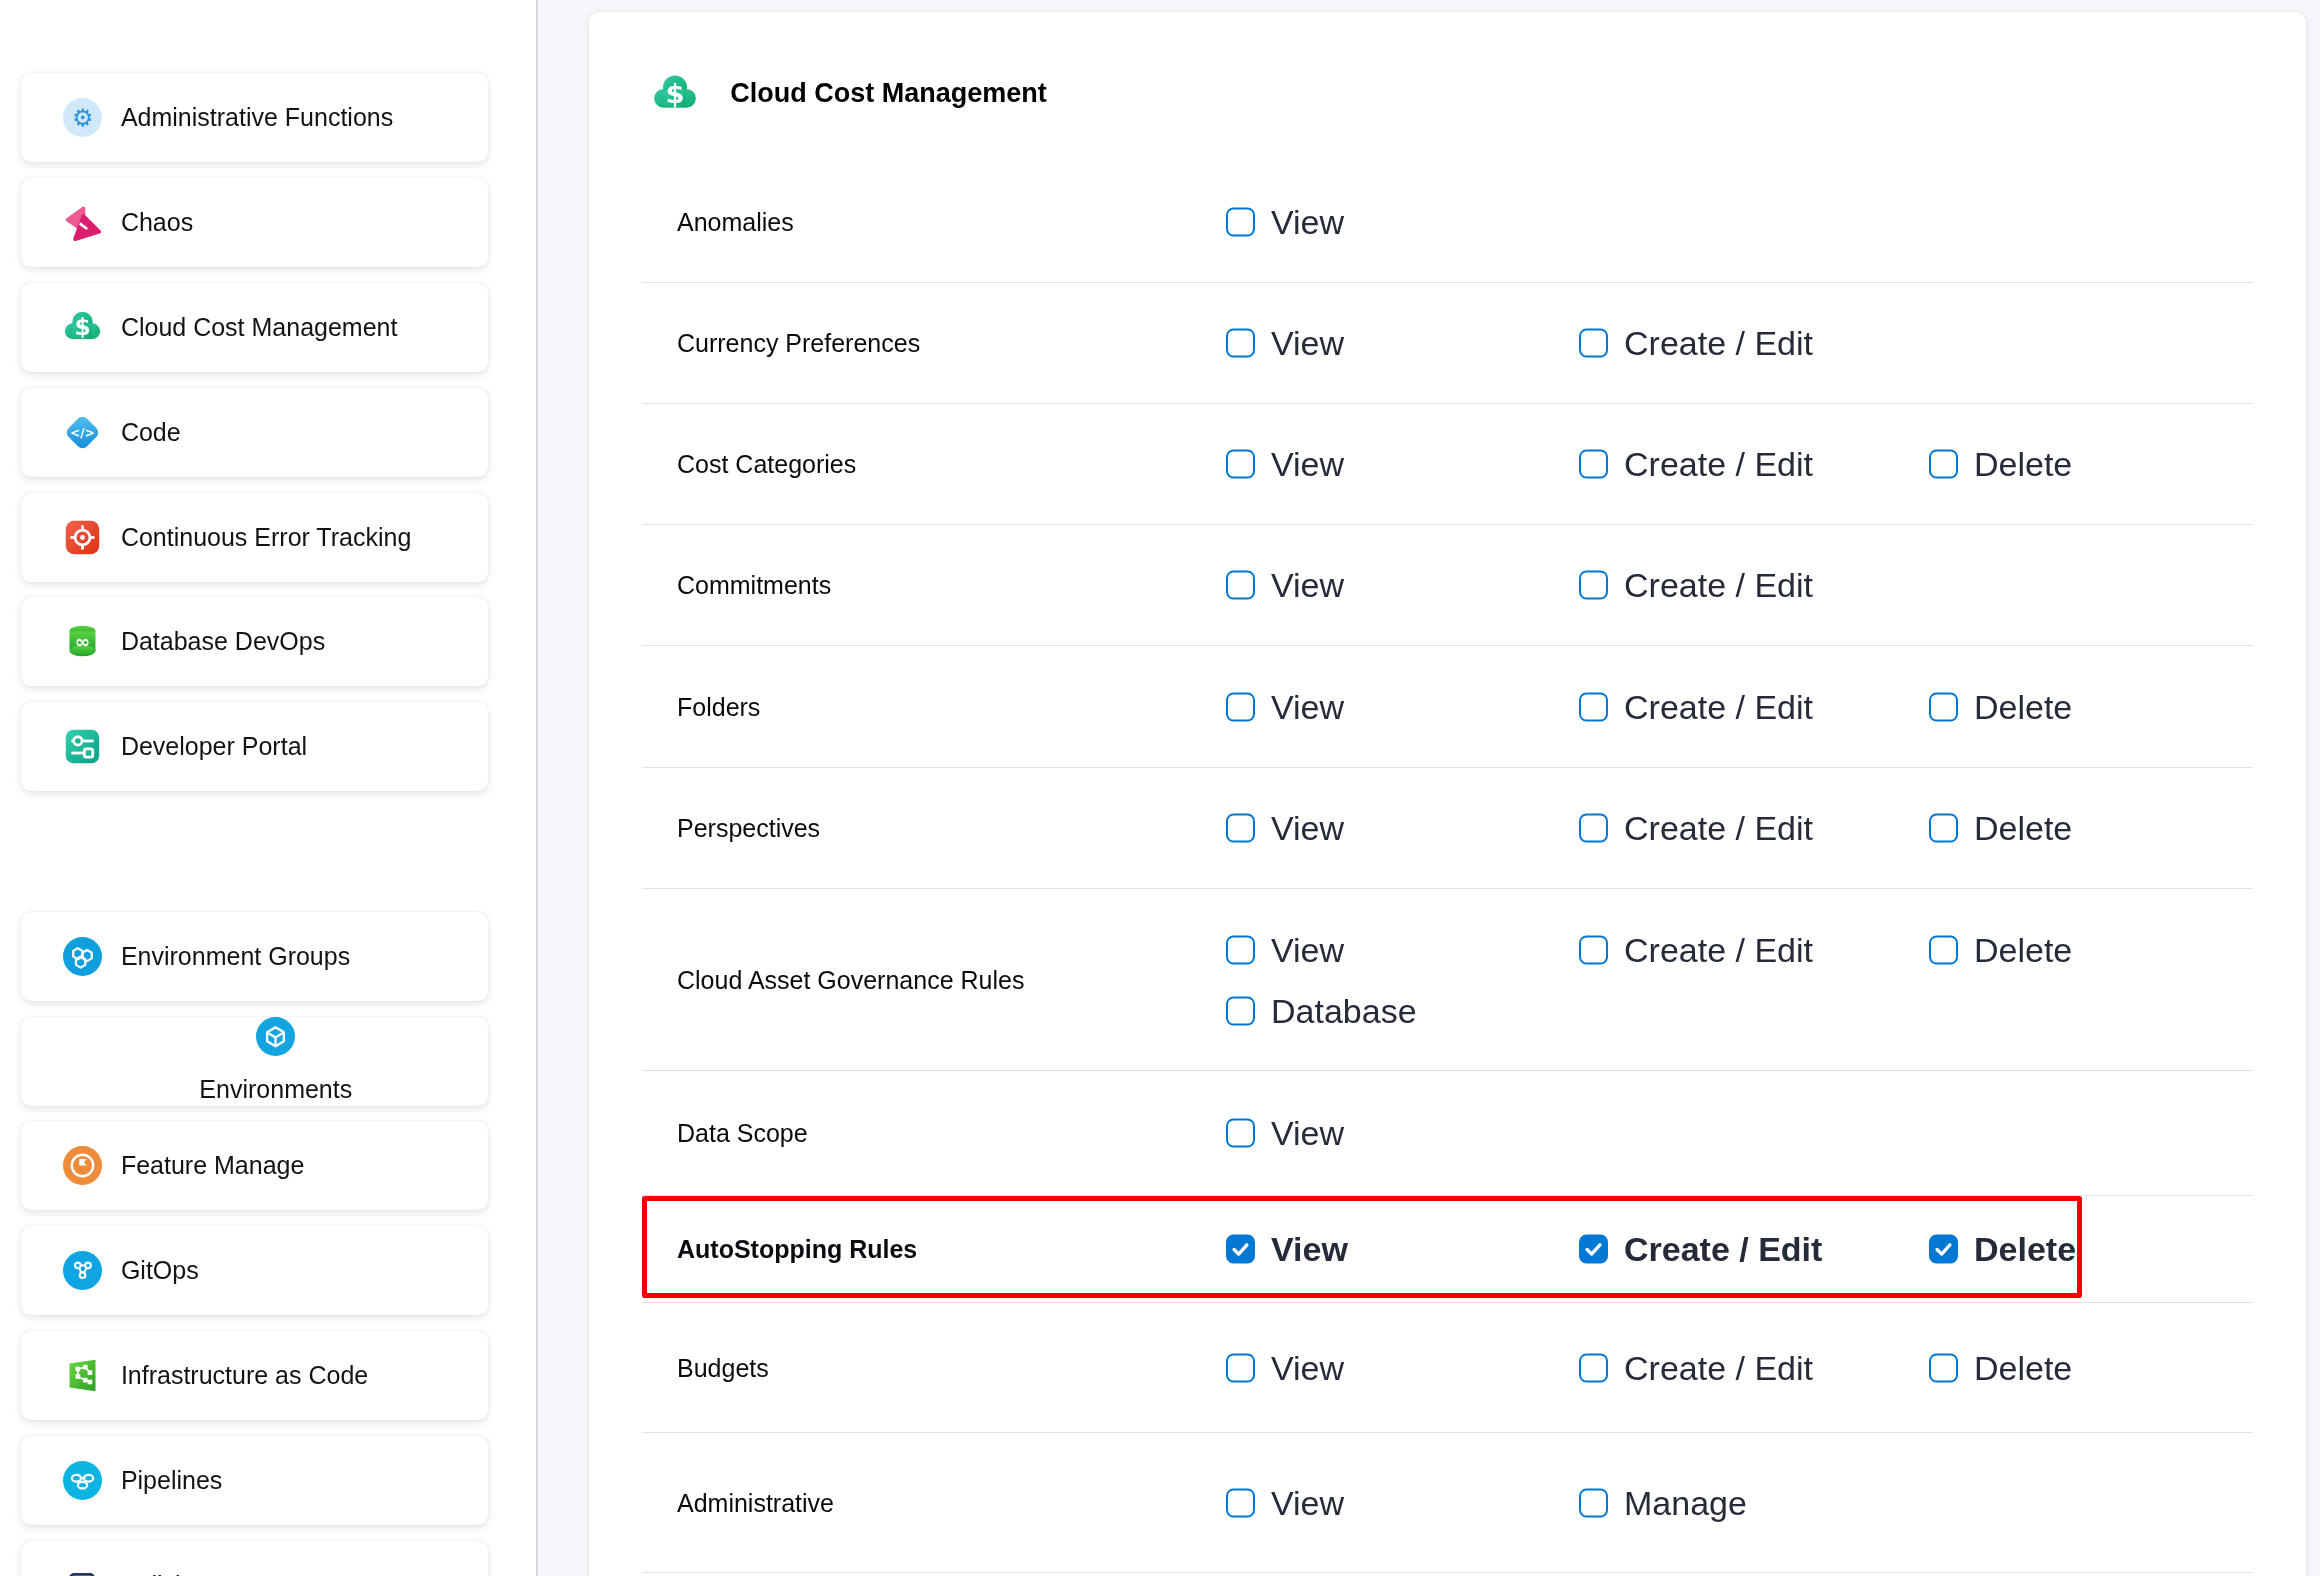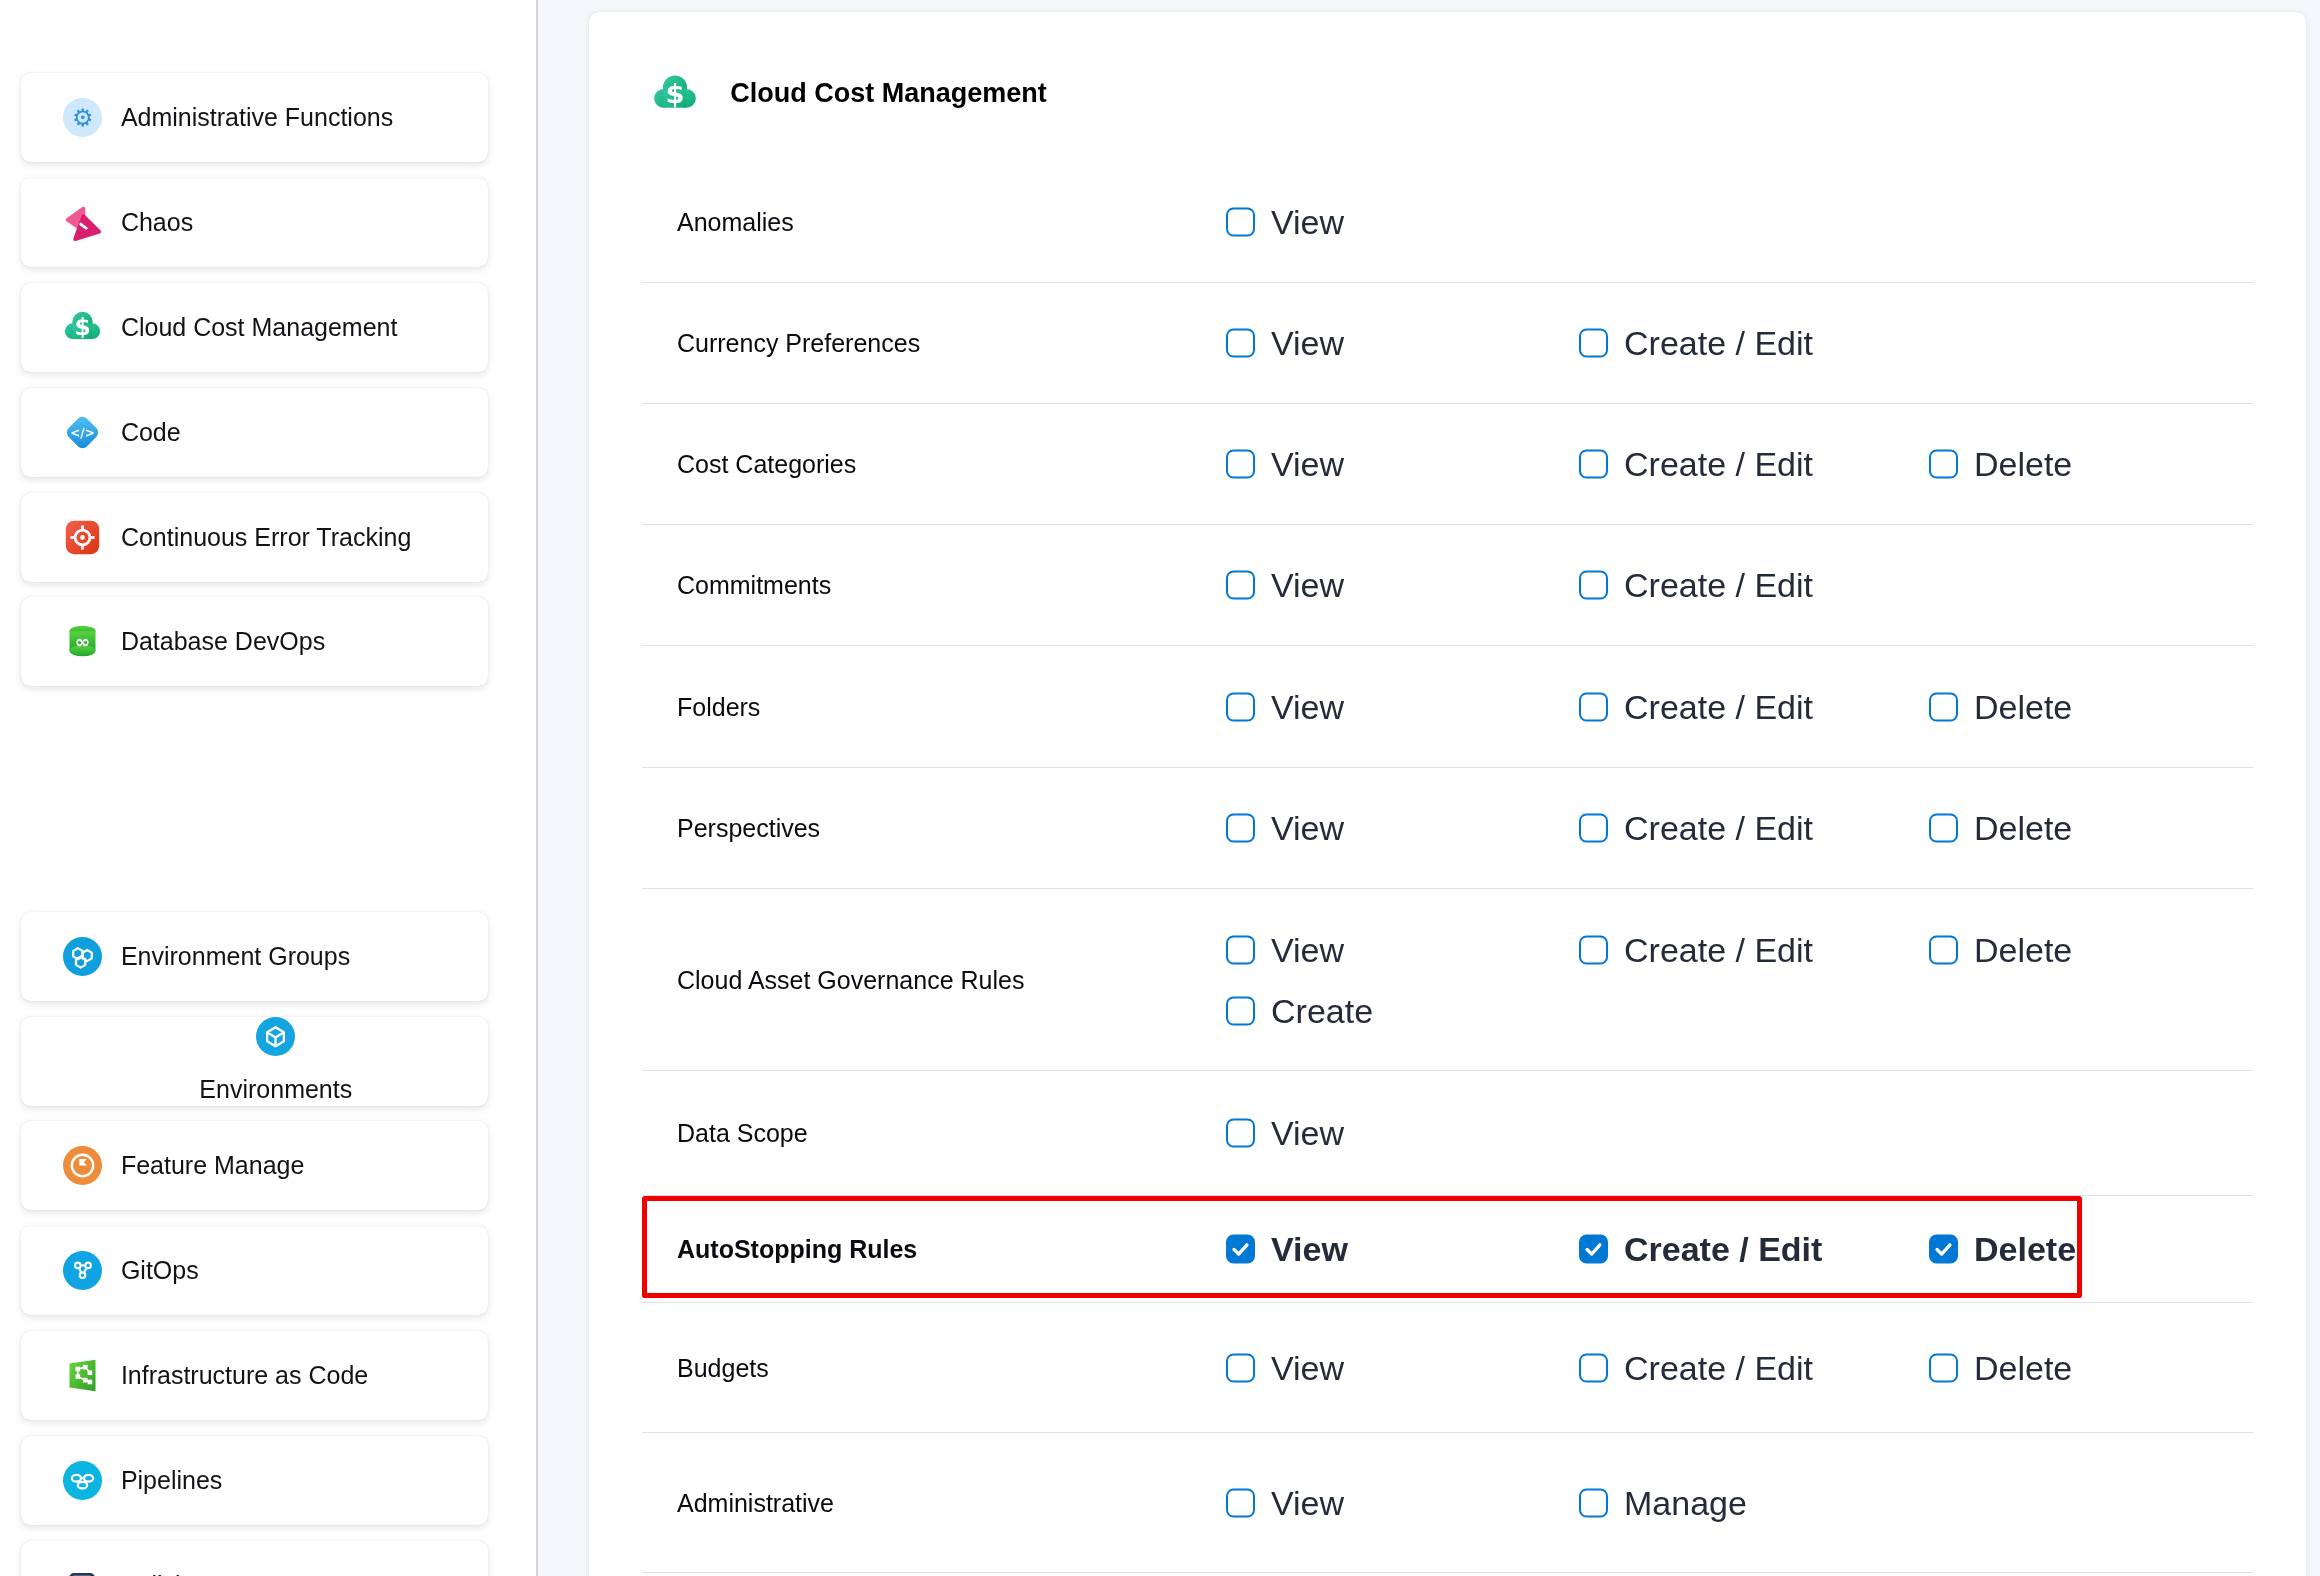--- a/index.html
+++ b/index.html
@@ -131,20 +131,38 @@
             </linearGradient>
           </defs>
           <ellipse cx="21" cy="10" rx="14" ry="6" fill="url(#gdb)"></ellipse>
           <rect x="7" y="10" width="28" height="21" fill="url(#gdb)"></rect>
           <ellipse cx="21" cy="31" rx="14" ry="6" fill="url(#gdb)"></ellipse>
           <text x="21" y="28" font-size="20" font-weight="bold" fill="#fff" text-anchor="middle" font-family="DejaVu Sans,sans-serif">∞</text>
         </svg>
       </span>
       <span class="side-label">Database DevOps</span>
     </div>
+    <div class="side-card" style="top: 702px;">
+      <span class="side-ico">
+        <svg width="39" height="39" viewBox="0 0 42 42">
+          <defs>
+            <linearGradient id="gdp" x1="0" y1="0" x2="1" y2="1">
+              <stop offset="0" stop-color="#2ed3ae"></stop>
+              <stop offset="1" stop-color="#0d9e87"></stop>
+            </linearGradient>
+          </defs>
+          <rect x="3" y="3" width="36" height="36" rx="8" fill="url(#gdp)"></rect>
+          <line x1="9" y1="15" x2="33" y2="15" stroke="#fff" stroke-width="3"></line>
+          <circle cx="16" cy="15" r="4.5" fill="#17b79a" stroke="#fff" stroke-width="3"></circle>
+          <line x1="9" y1="28" x2="33" y2="28" stroke="#fff" stroke-width="3"></line>
+          <rect x="23" y="23.5" width="9" height="9" rx="2" fill="#17b79a" stroke="#fff" stroke-width="3"></rect>
+        </svg>
+      </span>
+      <span class="side-label">Developer Portal</span>
+    </div>
     <div class="side-card" style="top: 912px;">
       <span class="side-ico">
         <svg width="39" height="39" viewBox="0 0 42 42">
           <circle cx="21" cy="21" r="21" fill="#0f9fdc"></circle>
           <polygon points="11,15 16,12 21,15 21,21 16,24 11,21" fill="none" stroke="#fff" stroke-width="2.4" stroke-linejoin="round"></polygon>
           <polygon points="21,17 26,14 31,17 31,23 26,26 21,23" fill="none" stroke="#fff" stroke-width="2.4" stroke-linejoin="round"></polygon>
           <polygon points="14,24 19,21 24,24 24,30 19,33 14,30" fill="none" stroke="#fff" stroke-width="2.4" stroke-linejoin="round"></polygon>
         </svg>
       </span>
       <span class="side-label">Environment Groups</span>
@@ -341,21 +359,21 @@
           <div class="perm-item" style="left: 937px; top: 61px;">
             <div class="cbx"></div>
             <span class="perm-label">Create / Edit</span>
           </div>
           <div class="perm-item" style="left: 1287px; top: 61px;">
             <div class="cbx"></div>
             <span class="perm-label">Delete</span>
           </div>
           <div class="perm-item" style="left: 584px; top: 122px;">
             <div class="cbx"></div>
-            <span class="perm-label">Create</span>
+            <span class="perm-label">Database</span>
           </div>
         </div>
         <div class="perm-row" style="height: 125px;">
           <div class="row-label">Data Scope</div>
           <div class="perm-item" style="left: 584px; top: 50%;">
             <div class="cbx"></div>
             <span class="perm-label">View</span>
           </div>
         </div>
         <div class="perm-row" style="height: 107px; font-weight: bold;">

